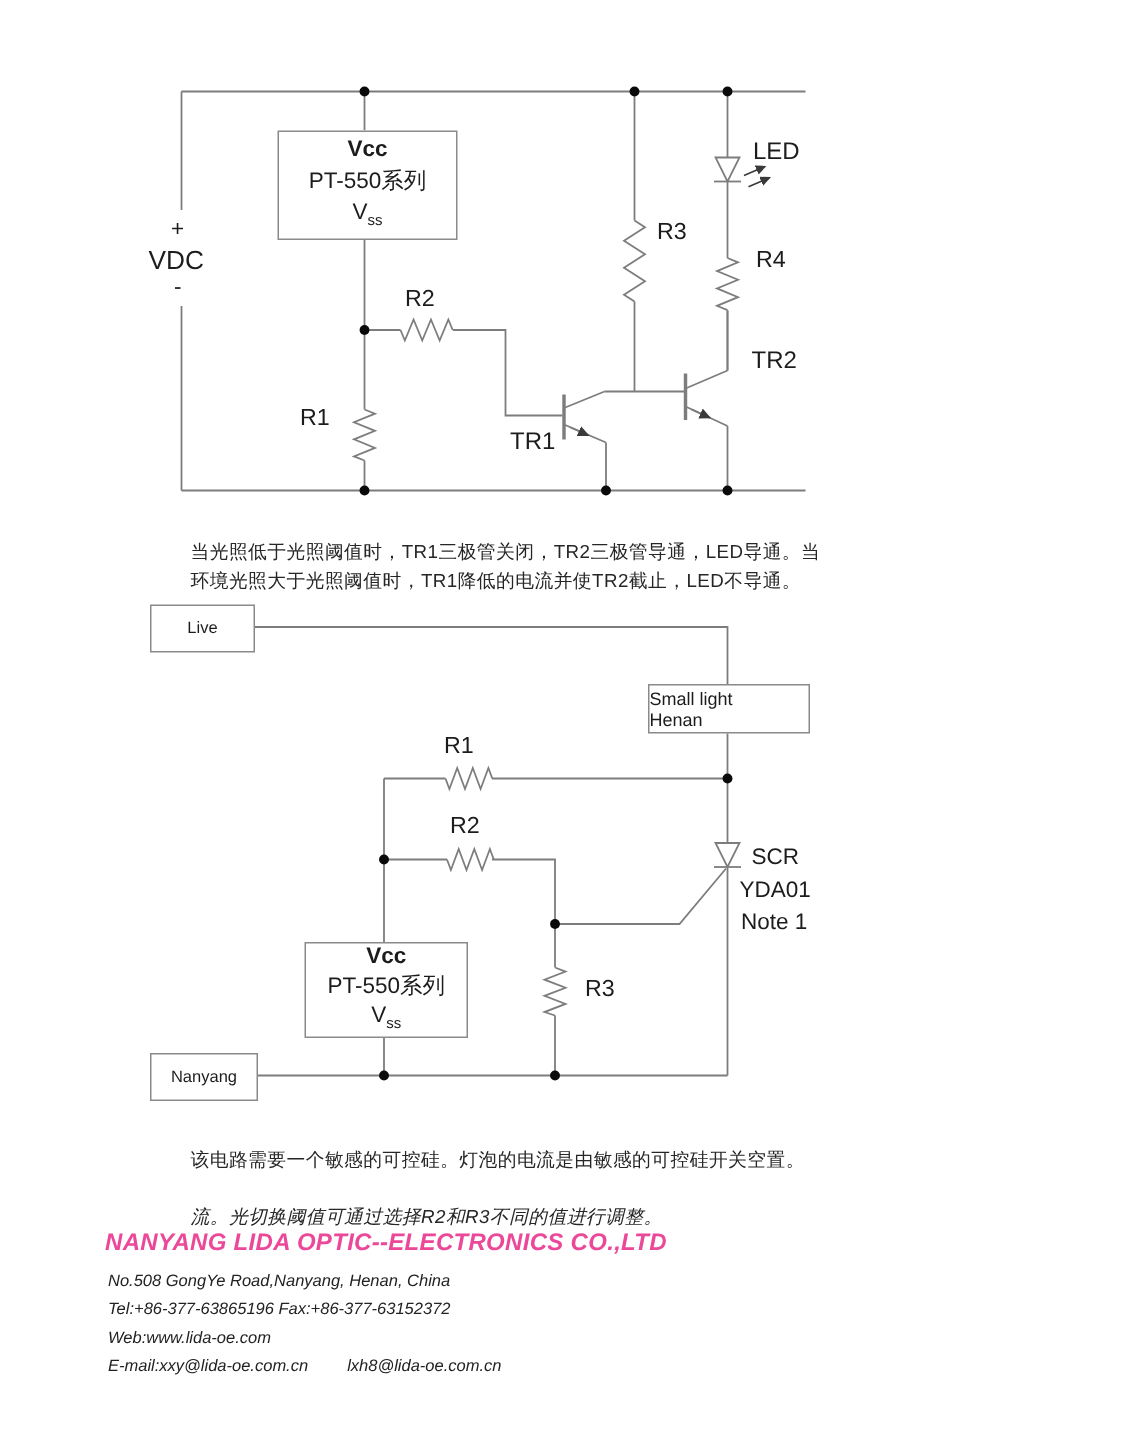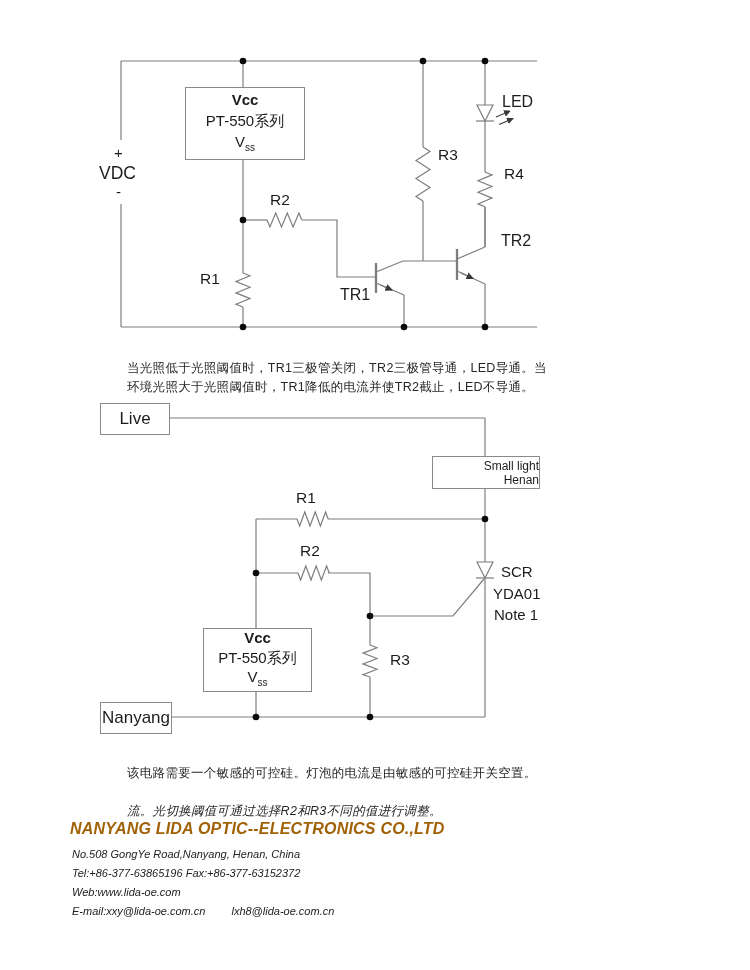--- a/index.html
+++ b/index.html
@@ -13,42 +13,42 @@
   }
   .abs{position:absolute;white-space:nowrap;}
   #schematic{position:absolute;left:0;top:0;}
   .lbl{font-size:15.5px;color:#1c1c1c;}
   .lbl-lg{font-size:16px;color:#1c1c1c;}
   .termbox{
     position:absolute;
     border:1.2px solid #8a8a8a;
     background:#ffffff;
     display:flex;align-items:center;justify-content:center;
-    font-size:17px;color:#1c1c1c;
+    font-size:11px;color:#1c1c1c;
   }
   .chipbox{
     position:absolute;
     border:1.2px solid #8a8a8a;
     background:#ffffff;
     display:flex;flex-direction:column;align-items:center;justify-content:center;
     color:#1c1c1c;text-align:center;
   }
   .chipbox .l1{font-size:15px;line-height:20px;font-weight:bold;}
   .chipbox .l2{font-size:15px;line-height:22px;}
   .chipbox .l3{font-size:15px;line-height:19px;}
   .chipbox sub{font-size:10px;}
   .bulbbox{
     position:absolute;
     border:1.2px solid #8a8a8a;
     background:#ffffff;
-    display:flex;flex-direction:column;align-items:flex-end;justify-content:center;
+    display:flex;flex-direction:column;align-items:flex-start;justify-content:center;
     font-size:12px;line-height:14px;color:#1c1c1c;text-align:center;
   }
   .para{font-size:12.5px;line-height:19px;color:#262626;letter-spacing:0.3px;margin-top:12px;}
-  .company-name{font-size:16px;font-weight:bold;font-style:italic;color:#a16207;letter-spacing:0.2px;}
+  .company-name{font-size:16px;font-weight:bold;font-style:italic;color:#ec4899;letter-spacing:0.2px;}
   .company-line{font-size:11px;font-style:italic;color:#222;}
   .supply{color:#1c1c1c;}
 </style>
 </head>
 <body>
 
 <div id="page">
 
   <svg id="schematic" width="750" height="970" viewBox="0 0 750 970">
     <defs>

